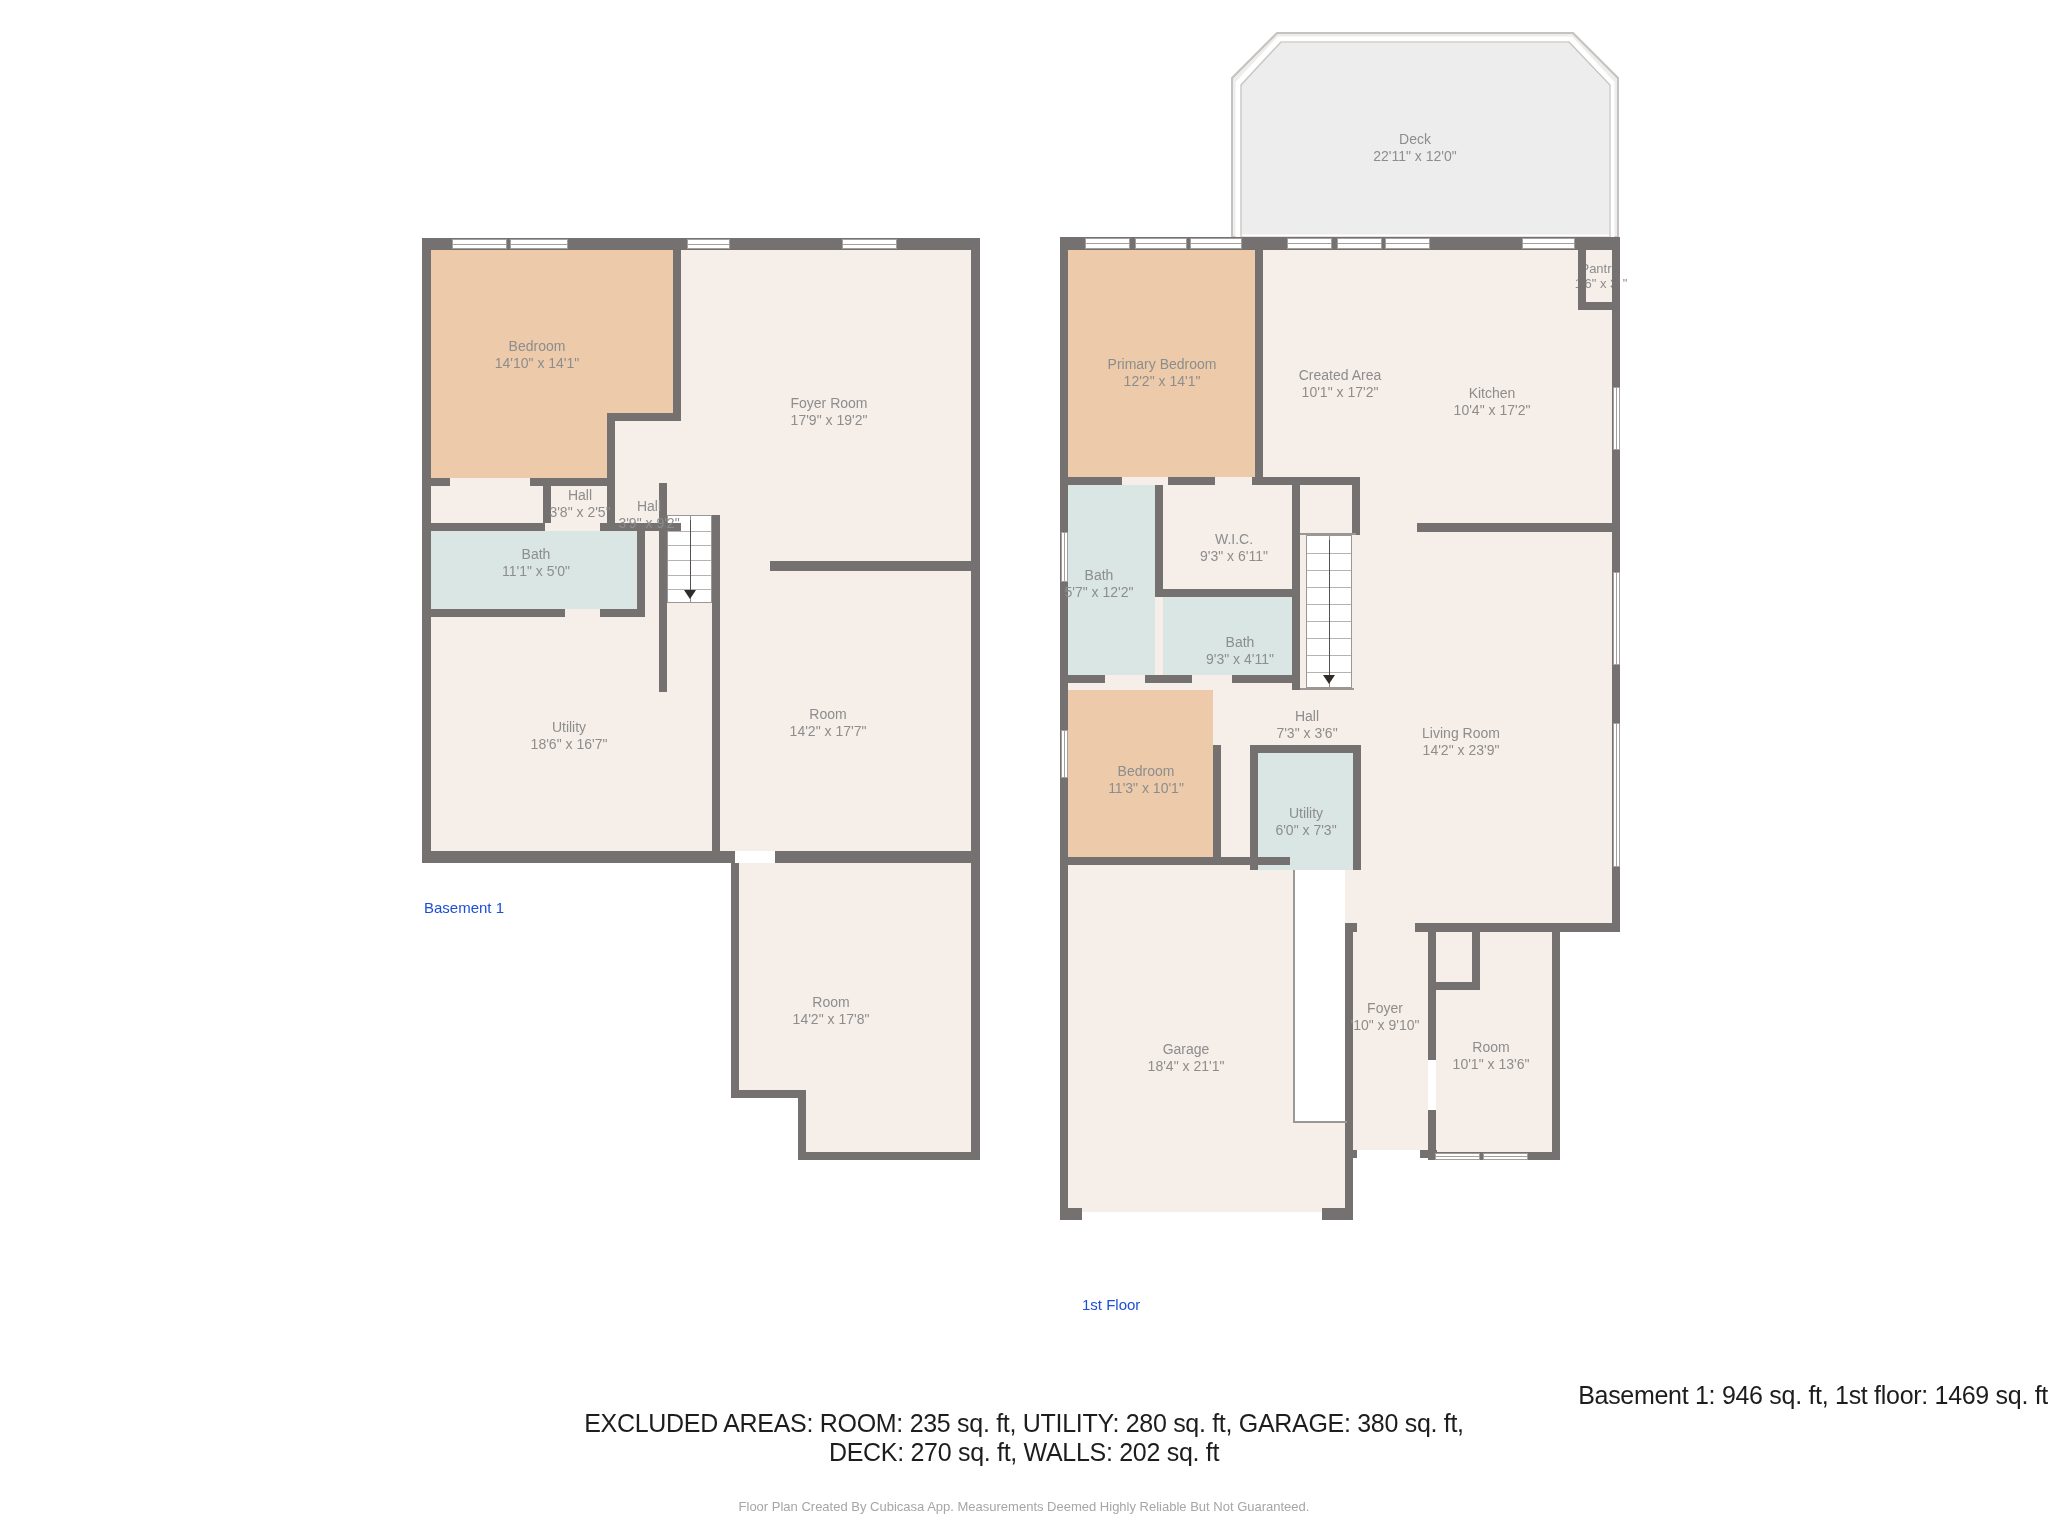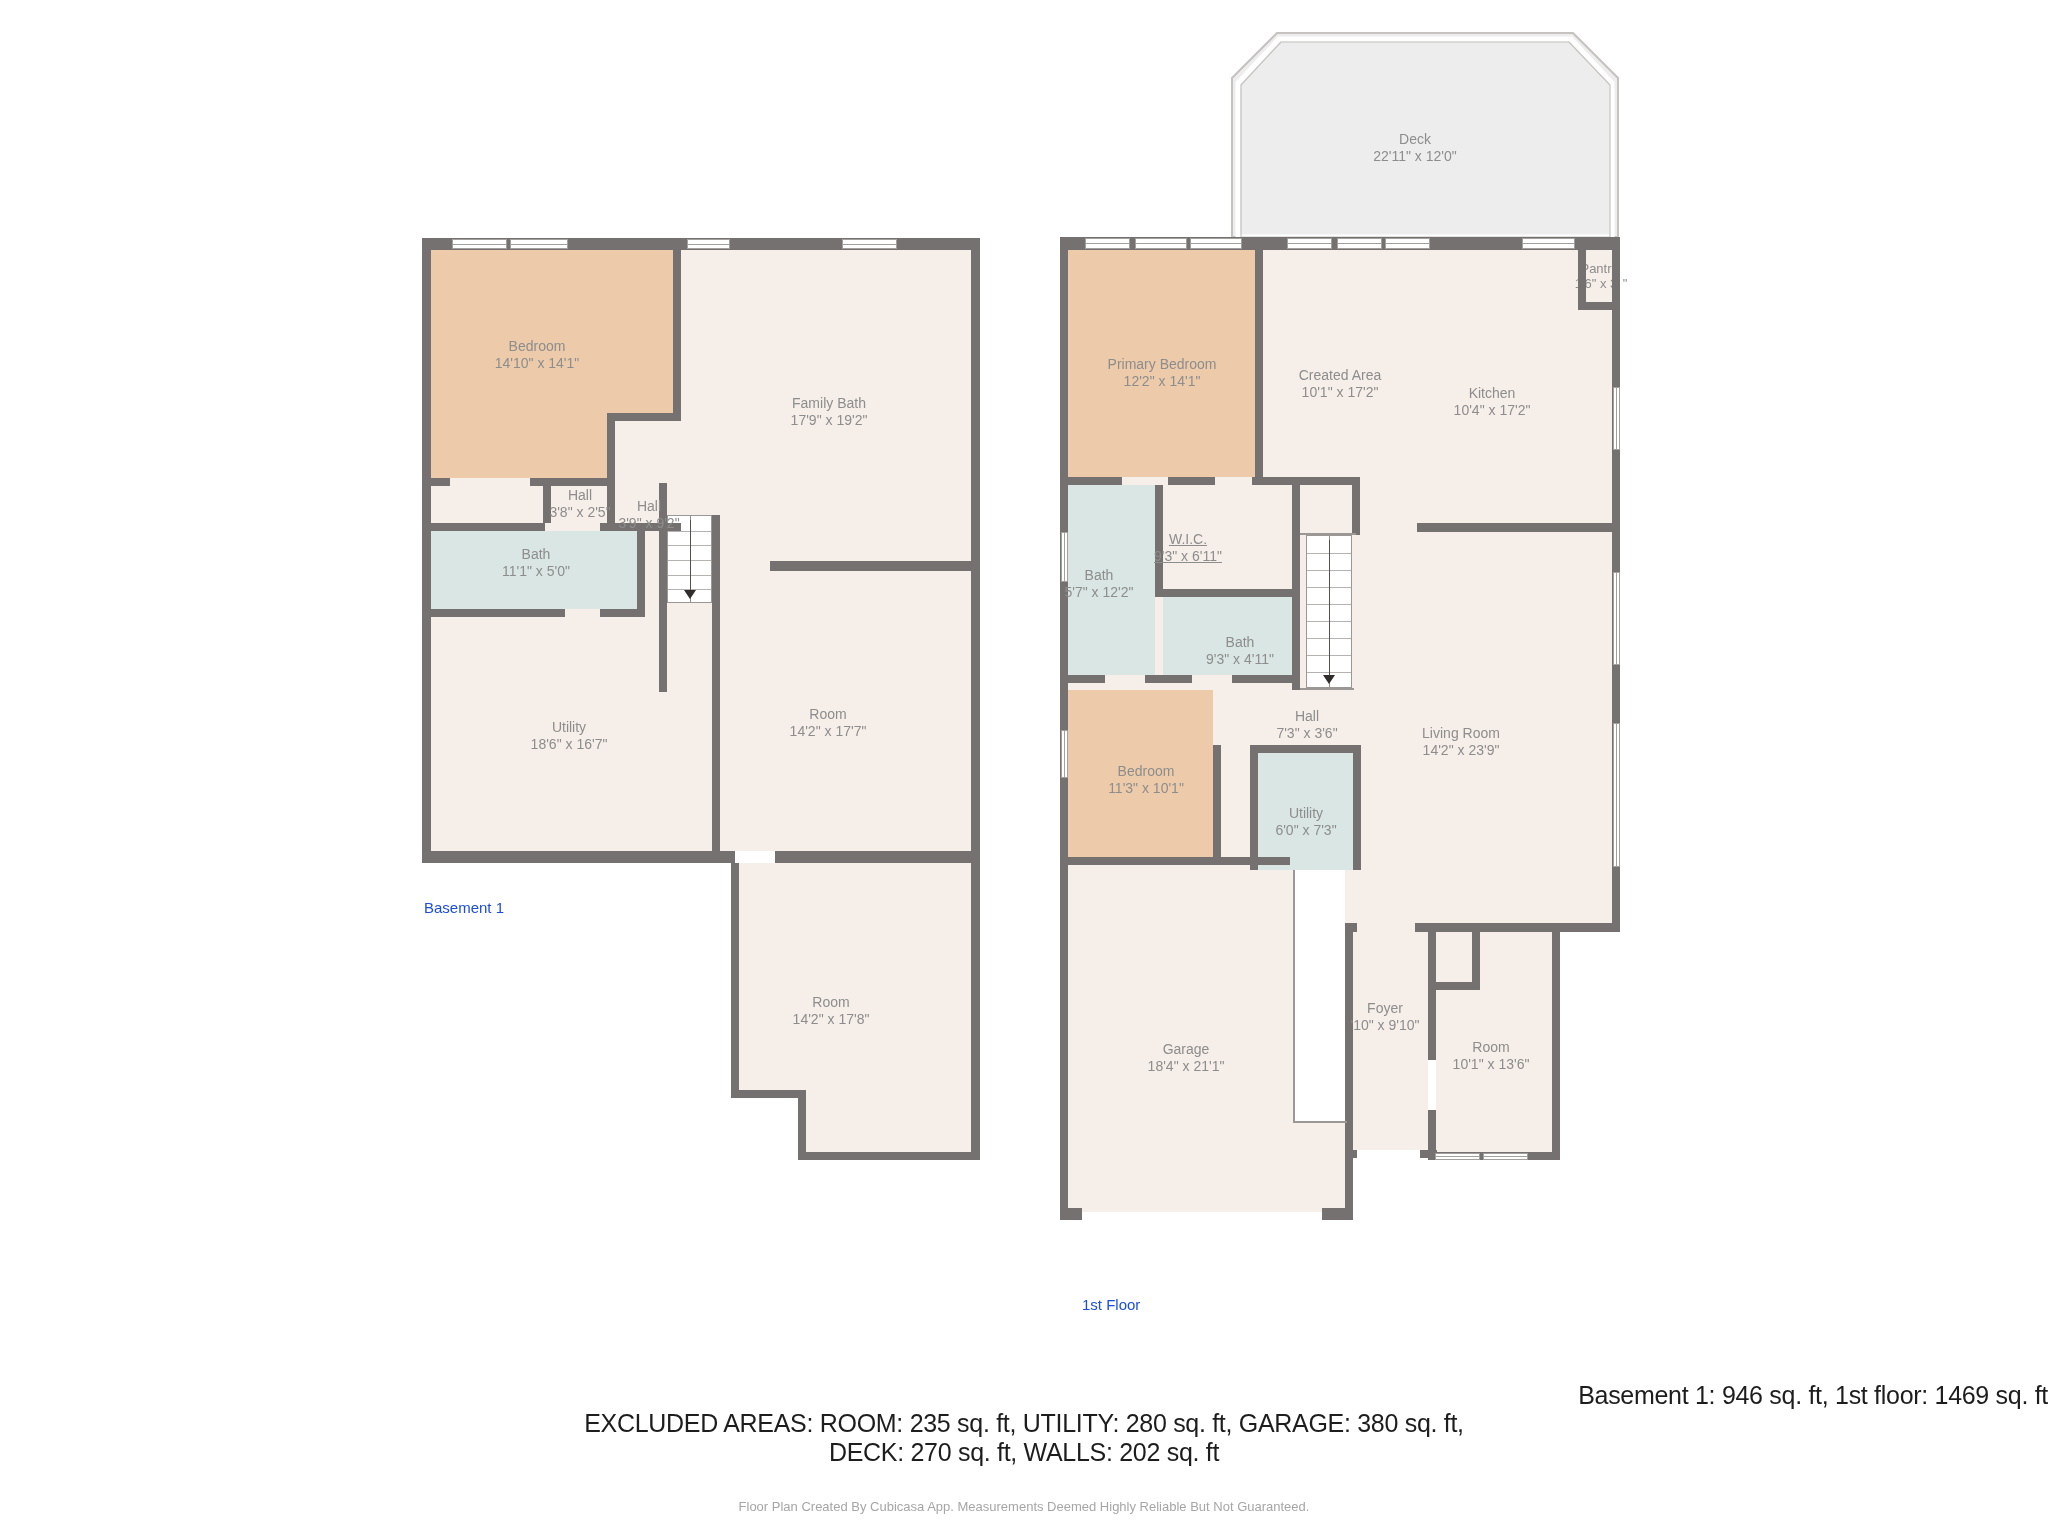--- a/index.html
+++ b/index.html
@@ -204,21 +204,21 @@
         <div class="arrowshaft" style="height: 139px;"></div>
         <div class="arrowhead" style="top: 139px;"></div>
       </div>
     </div>
 
   <div class="rlabel" style="left:537px;top:355px;">
     <span>Bedroom</span>
     <span class="dims">14'10" x 14'1"</span>
   </div>
   <div class="rlabel" style="left:829px;top:412px;">
-    <span>Family Bath</span>
+    <span>Foyer Room</span>
     <span class="dims">17'9" x 19'2"</span>
   </div>
   <div class="rlabel" style="left:580px;top:504px;">
     <span>Hall</span>
     <span class="dims">3'8" x 2'5"</span>
   </div>
   <div class="rlabel" style="left:649px;top:515px;">
     <span>Hall</span>
     <span class="dims">3'9" x 9'2"</span>
   </div>
@@ -258,21 +258,21 @@
   </div>
   <div class="pantry-label" style="left:1596px;top:276px;">
     <span>Pantr</span><br>
     <span>1'6" x 3</span>
   </div>
   <div class="pantry-label" style="left:1625px;top:283px;">"</div>
   <div class="rlabel" style="left:1099px;top:584px;">
     <span>Bath</span>
     <span class="dims">5'7" x 12'2"</span>
   </div>
-  <div class="rlabel" style="left:1188px;top:548px;text-decoration:underline;">
+  <div class="rlabel" style="left:1234px;top:548px;">
     <span>W.I.C.</span>
     <span class="dims">9'3" x 6'11"</span>
   </div>
   <div class="rlabel" style="left:1240px;top:651px;">
     <span>Bath</span>
     <span class="dims">9'3" x 4'11"</span>
   </div>
   <div class="rlabel" style="left:1307px;top:725px;">
     <span>Hall</span>
     <span class="dims">7'3" x 3'6"</span>

